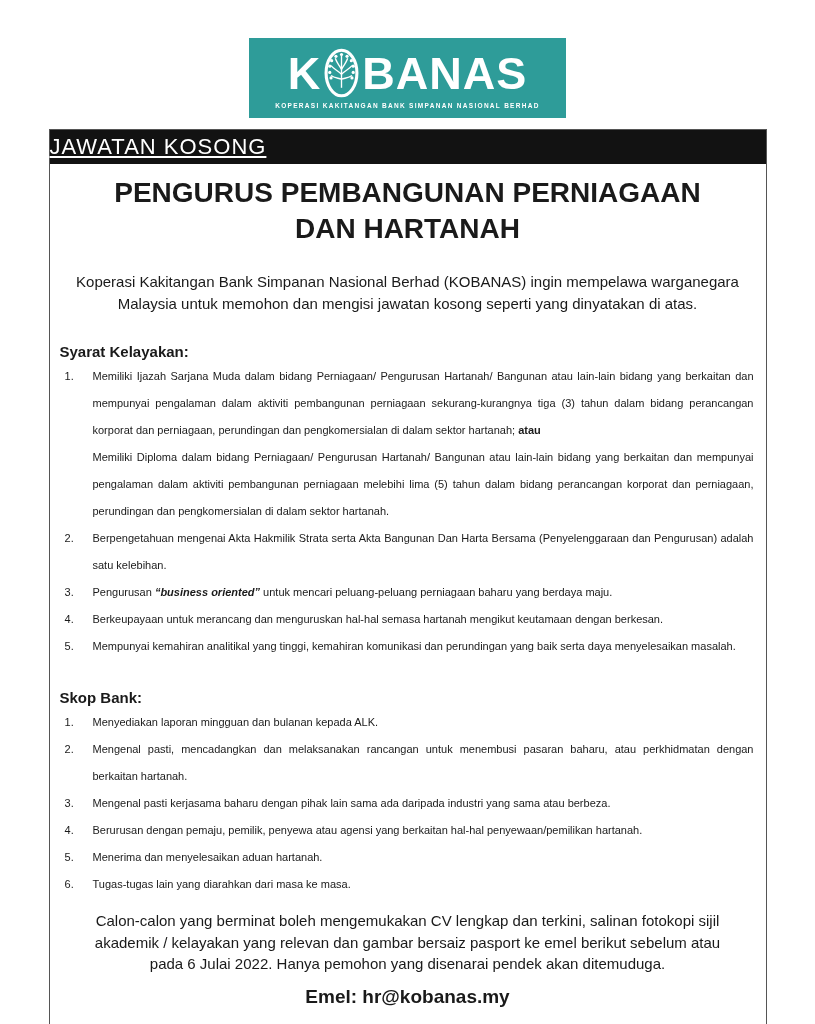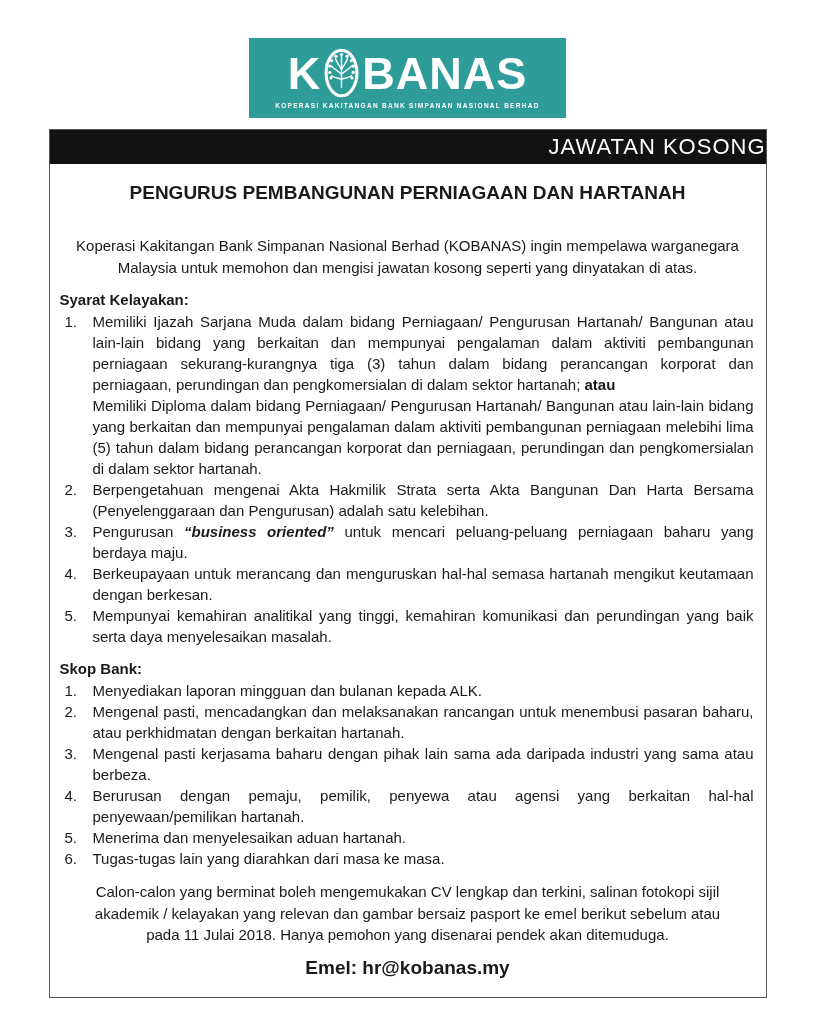--- a/index.html
+++ b/index.html
@@ -33,41 +33,41 @@
   }
   
   .doc{
     width:718px;margin:11px auto 0;
     border:1px solid #555;
     background:#ffffff;
     padding-bottom:18px;
   }
   .banner{
     background:var(--banner-bg);color:#ffffff;
-    height:34px;line-height:34px;text-align:right;
-    font-size:22px;letter-spacing:1px;
+    height:34px;line-height:34px;text-align:left;
+    font-size:22px;letter-spacing:1px;text-decoration:underline;
   }
   .job-title{
-    font-size:19px;font-weight:bold;text-align:center;
+    font-size:28px;font-weight:bold;text-align:center;
     line-height:36px;max-width:640px;margin:11px auto 0;
   }
   .intro{
     font-size:15px;line-height:21.5px;text-align:center;
     margin:24px 24px 0;
   }
   .sec{padding:0 10px;}
-  .sec-heading{font-weight:bold;font-size:15px;margin-top:13px;}
+  .sec-heading{font-weight:bold;font-size:15px;margin-top:29px;}
   ol.num{
     list-style:none;counter-reset:item;
     margin:3px 2px 0 5px;padding:0;
   }
   ol.num>li{
     counter-increment:item;
     position:relative;padding-left:28px;
-    font-size:15px;line-height:21px;
+    font-size:11px;line-height:27px;
     text-align:justify;
   }
   ol.num>li::before{
     content:counter(item) ".";
     position:absolute;left:0;top:0;
   }
   .para2{display:block;}
   .bold{font-weight:bold;}
   .bital{font-weight:bold;font-style:italic;}
   .closing{
@@ -153,17 +153,17 @@
     <ol class="num">
       <li><span>Menyediakan laporan mingguan dan bulanan kepada ALK.</span></li>
       <li><span>Mengenal pasti, mencadangkan dan melaksanakan rancangan untuk menembusi pasaran baharu, atau perkhidmatan dengan berkaitan hartanah.</span></li>
       <li><span>Mengenal pasti kerjasama baharu dengan pihak lain sama ada daripada industri yang sama atau berbeza.</span></li>
       <li><span>Berurusan dengan pemaju, pemilik, penyewa atau agensi yang berkaitan hal-hal penyewaan/pemilikan hartanah.</span></li>
       <li><span>Menerima dan menyelesaikan aduan hartanah.</span></li>
       <li><span>Tugas-tugas lain yang diarahkan dari masa ke masa.</span></li>
     </ol>
   </div>
 
-  <div class="closing">Calon-calon yang berminat boleh mengemukakan CV lengkap dan terkini, salinan fotokopi sijil akademik / kelayakan yang relevan dan gambar bersaiz pasport ke emel berikut sebelum atau pada 11 Julai 2018. Hanya pemohon yang disenarai pendek akan ditemuduga.</div>
+  <div class="closing">Calon-calon yang berminat boleh mengemukakan CV lengkap dan terkini, salinan fotokopi sijil akademik / kelayakan yang relevan dan gambar bersaiz pasport ke emel berikut sebelum atau pada 6 Julai 2022. Hanya pemohon yang disenarai pendek akan ditemuduga.</div>
 
   <div class="email">Emel: hr@kobanas.my</div>
 
 </div>
 
 </body></html>

